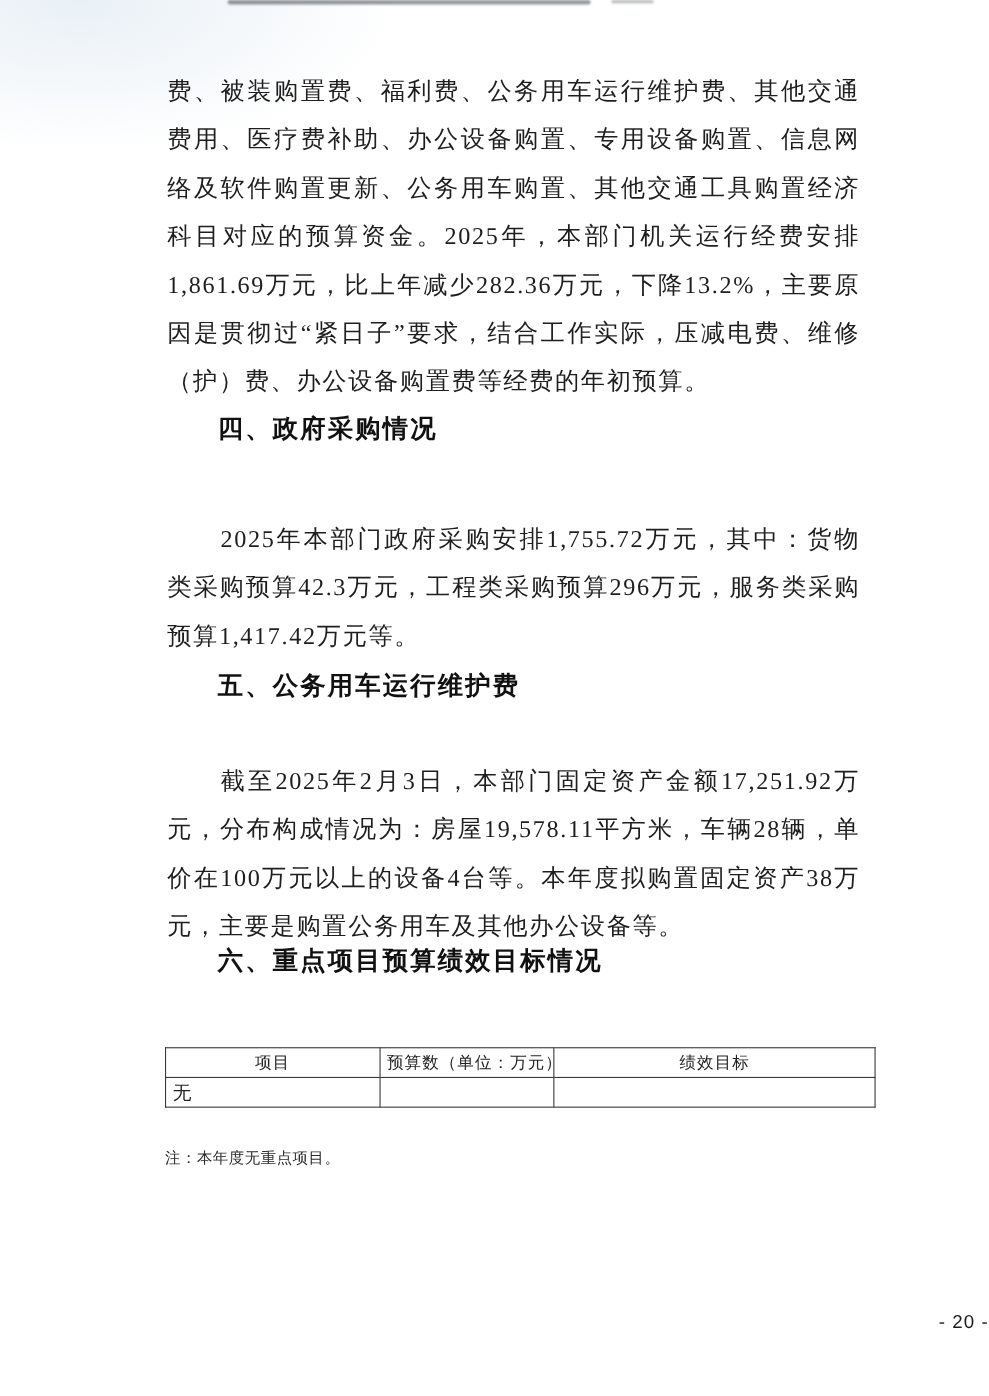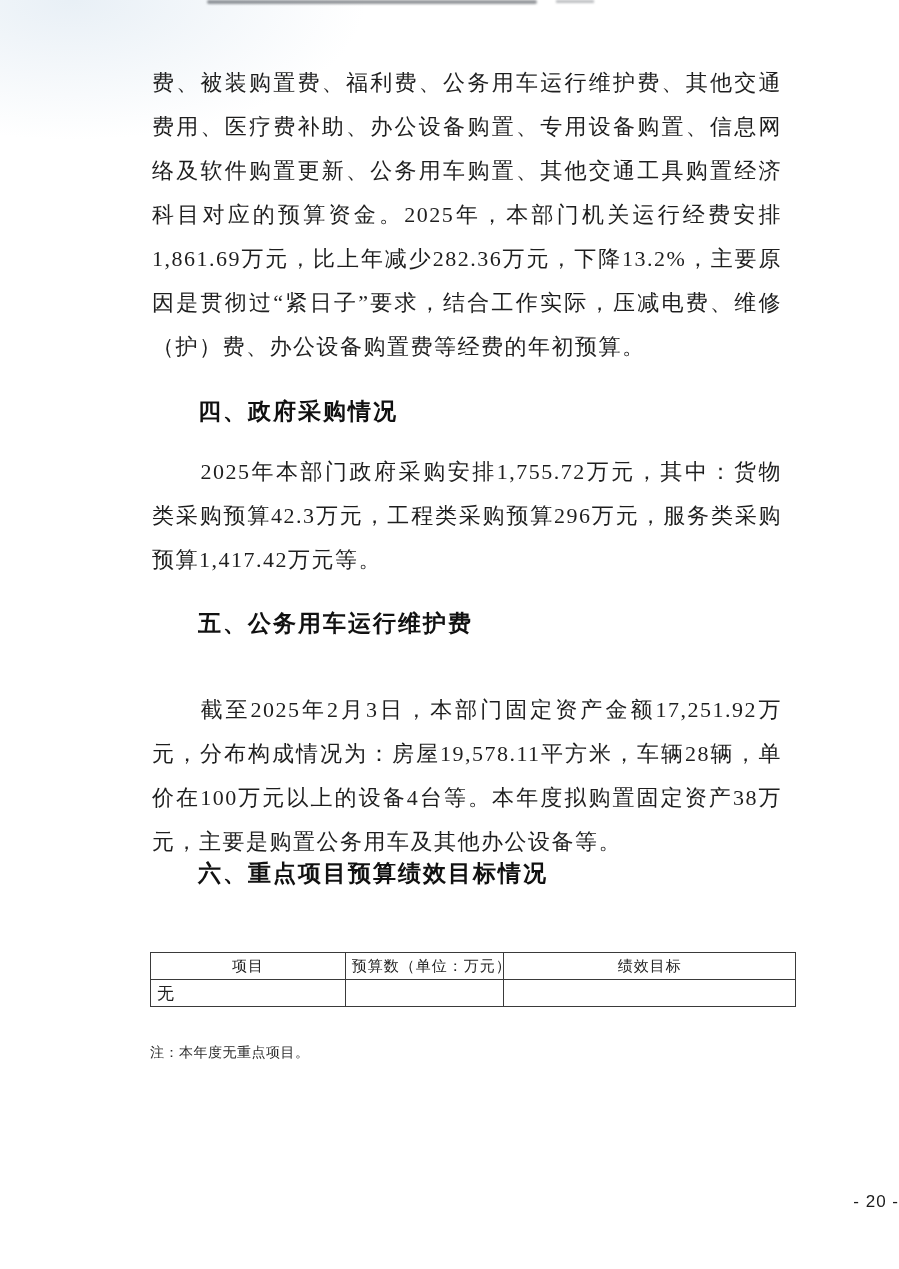--- a/index.html
+++ b/index.html
@@ -57,22 +57,22 @@
     width: 630px;
     font-family: "Liberation Sans", "DejaVu Sans", sans-serif;
     font-weight: bold;
     font-size: 23px;
     line-height: 30px;
     letter-spacing: 2px;
     color: #111111;
     text-indent: 2em;
   }
   .p1 { top: 61px; }
-  .h-four { top: 396px; }
-  .p-four { top: 450px; }
+  .h-four { top: 376px; font-family: Liberation Mono, monospace; }
+  .p-four { top: 468px; }
   .h-five { top: 608px; }
   .p-five { top: 688px; }
   .h-six { top: 858px; }
   .p-six-intro { top: 912px; }
 
   .perf-table {
     position: absolute;
     top: 952px;
     left: 150px;
     width: 646px;

